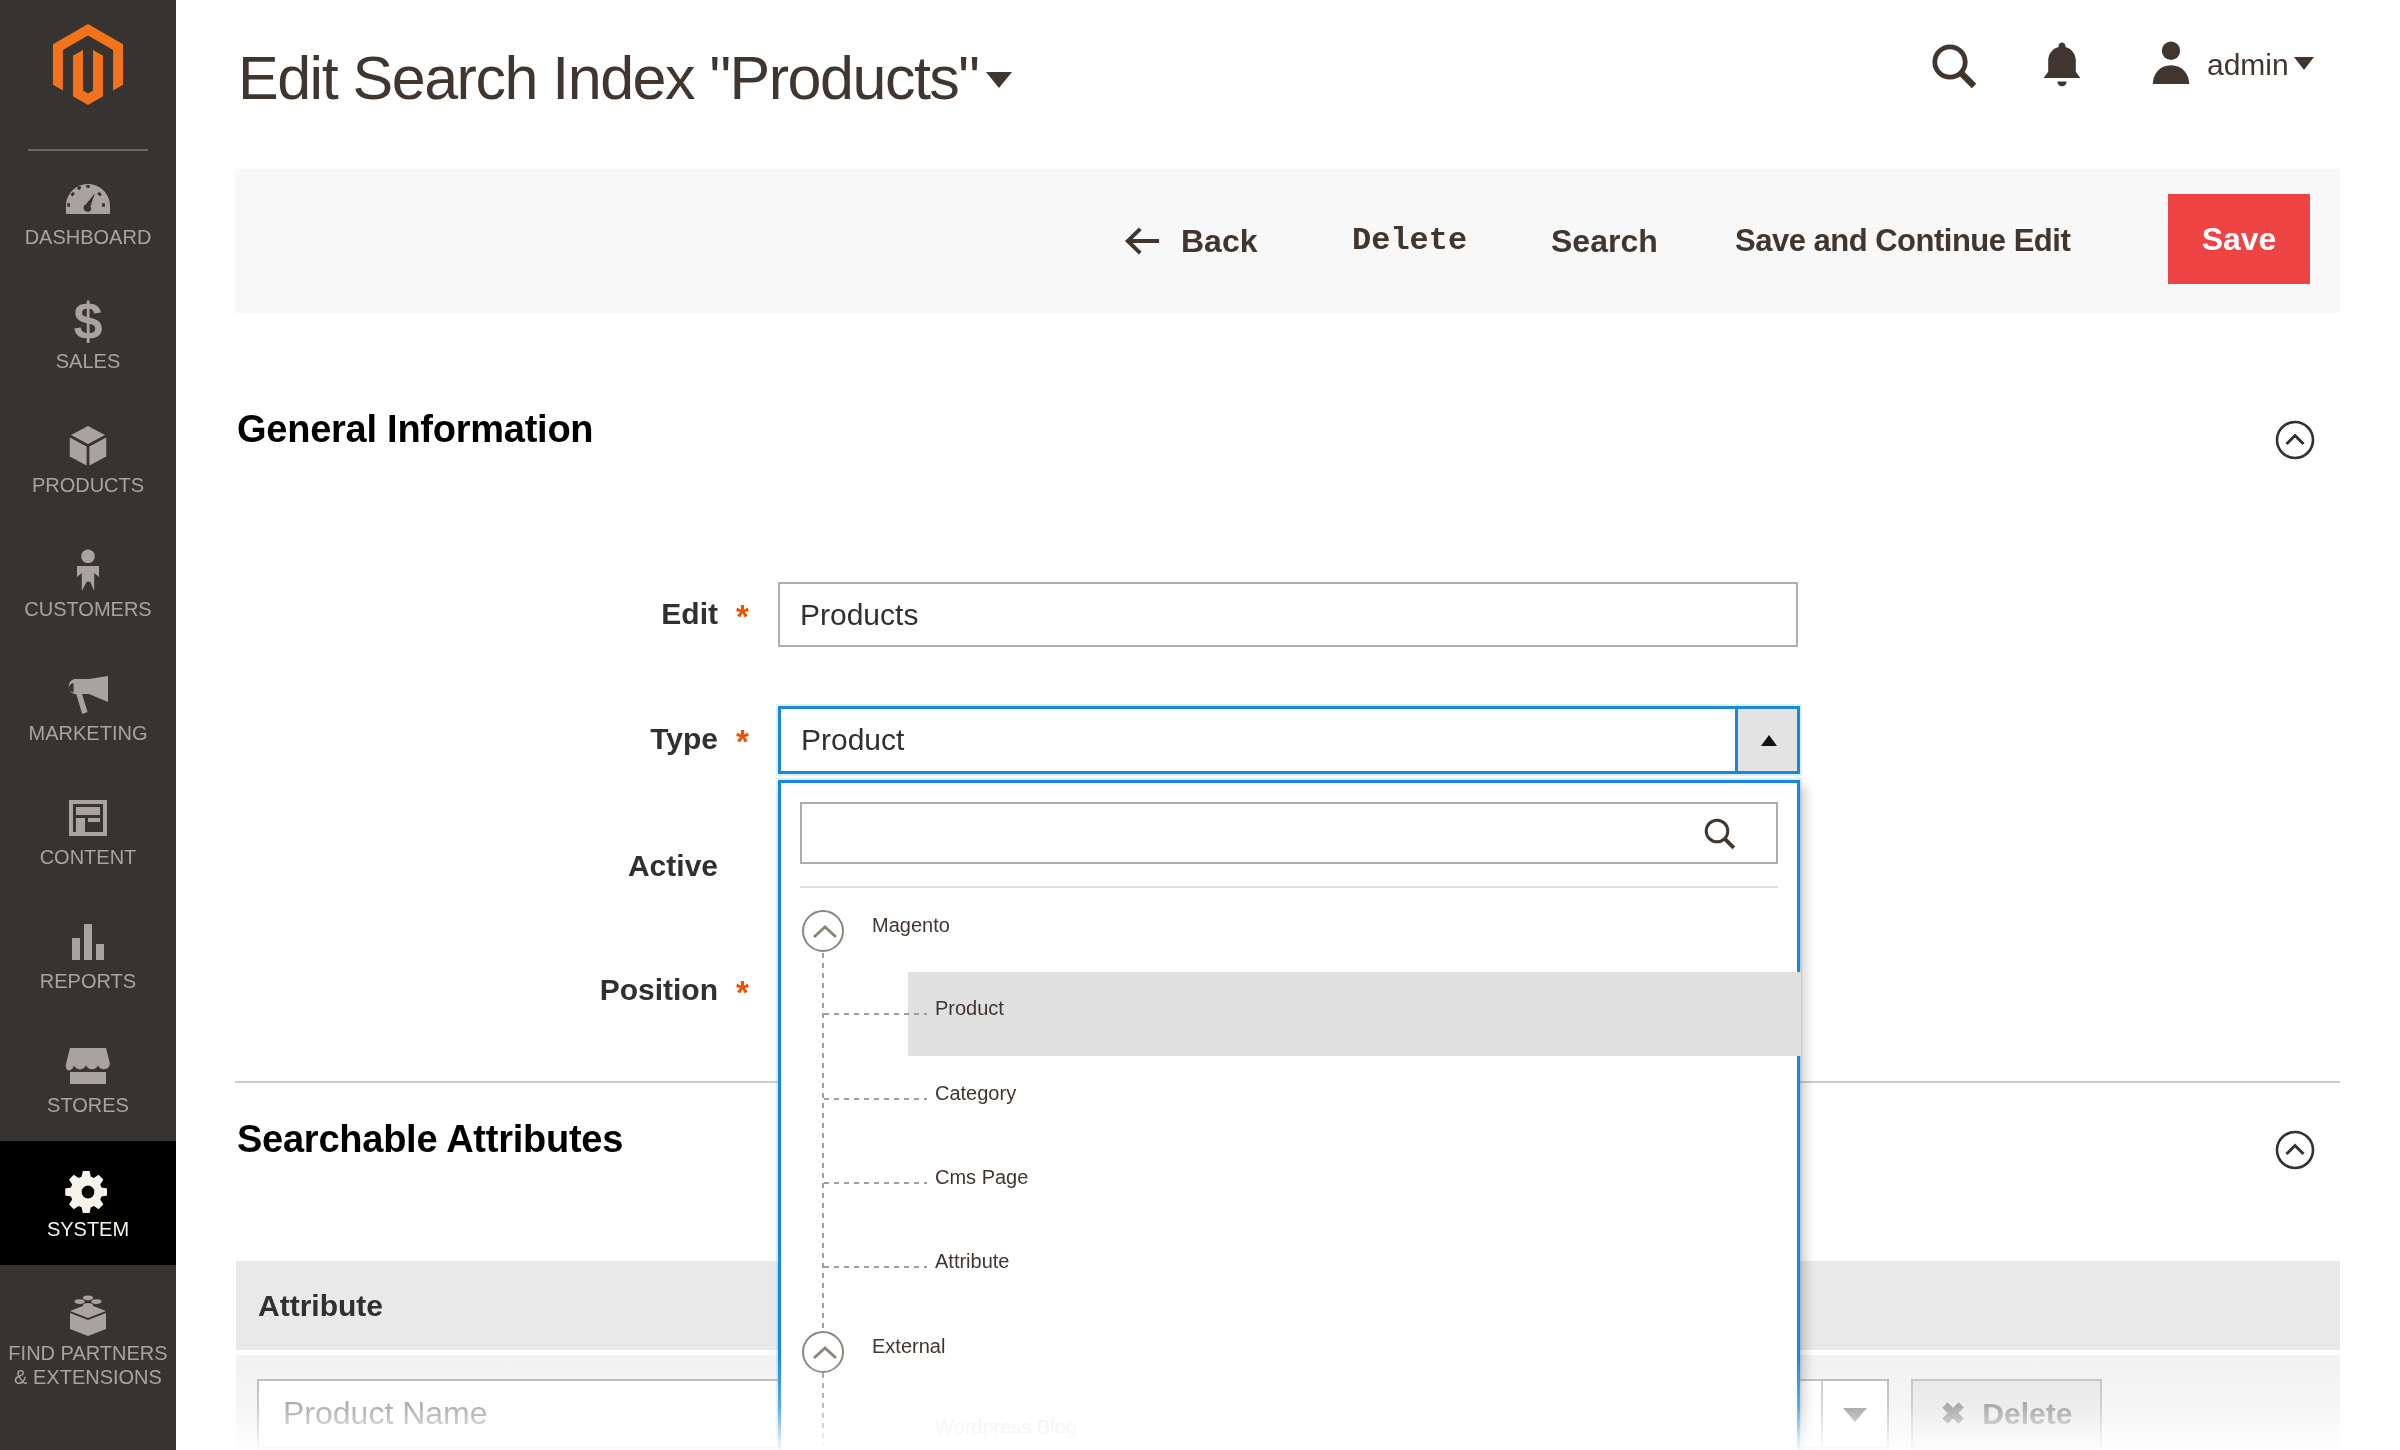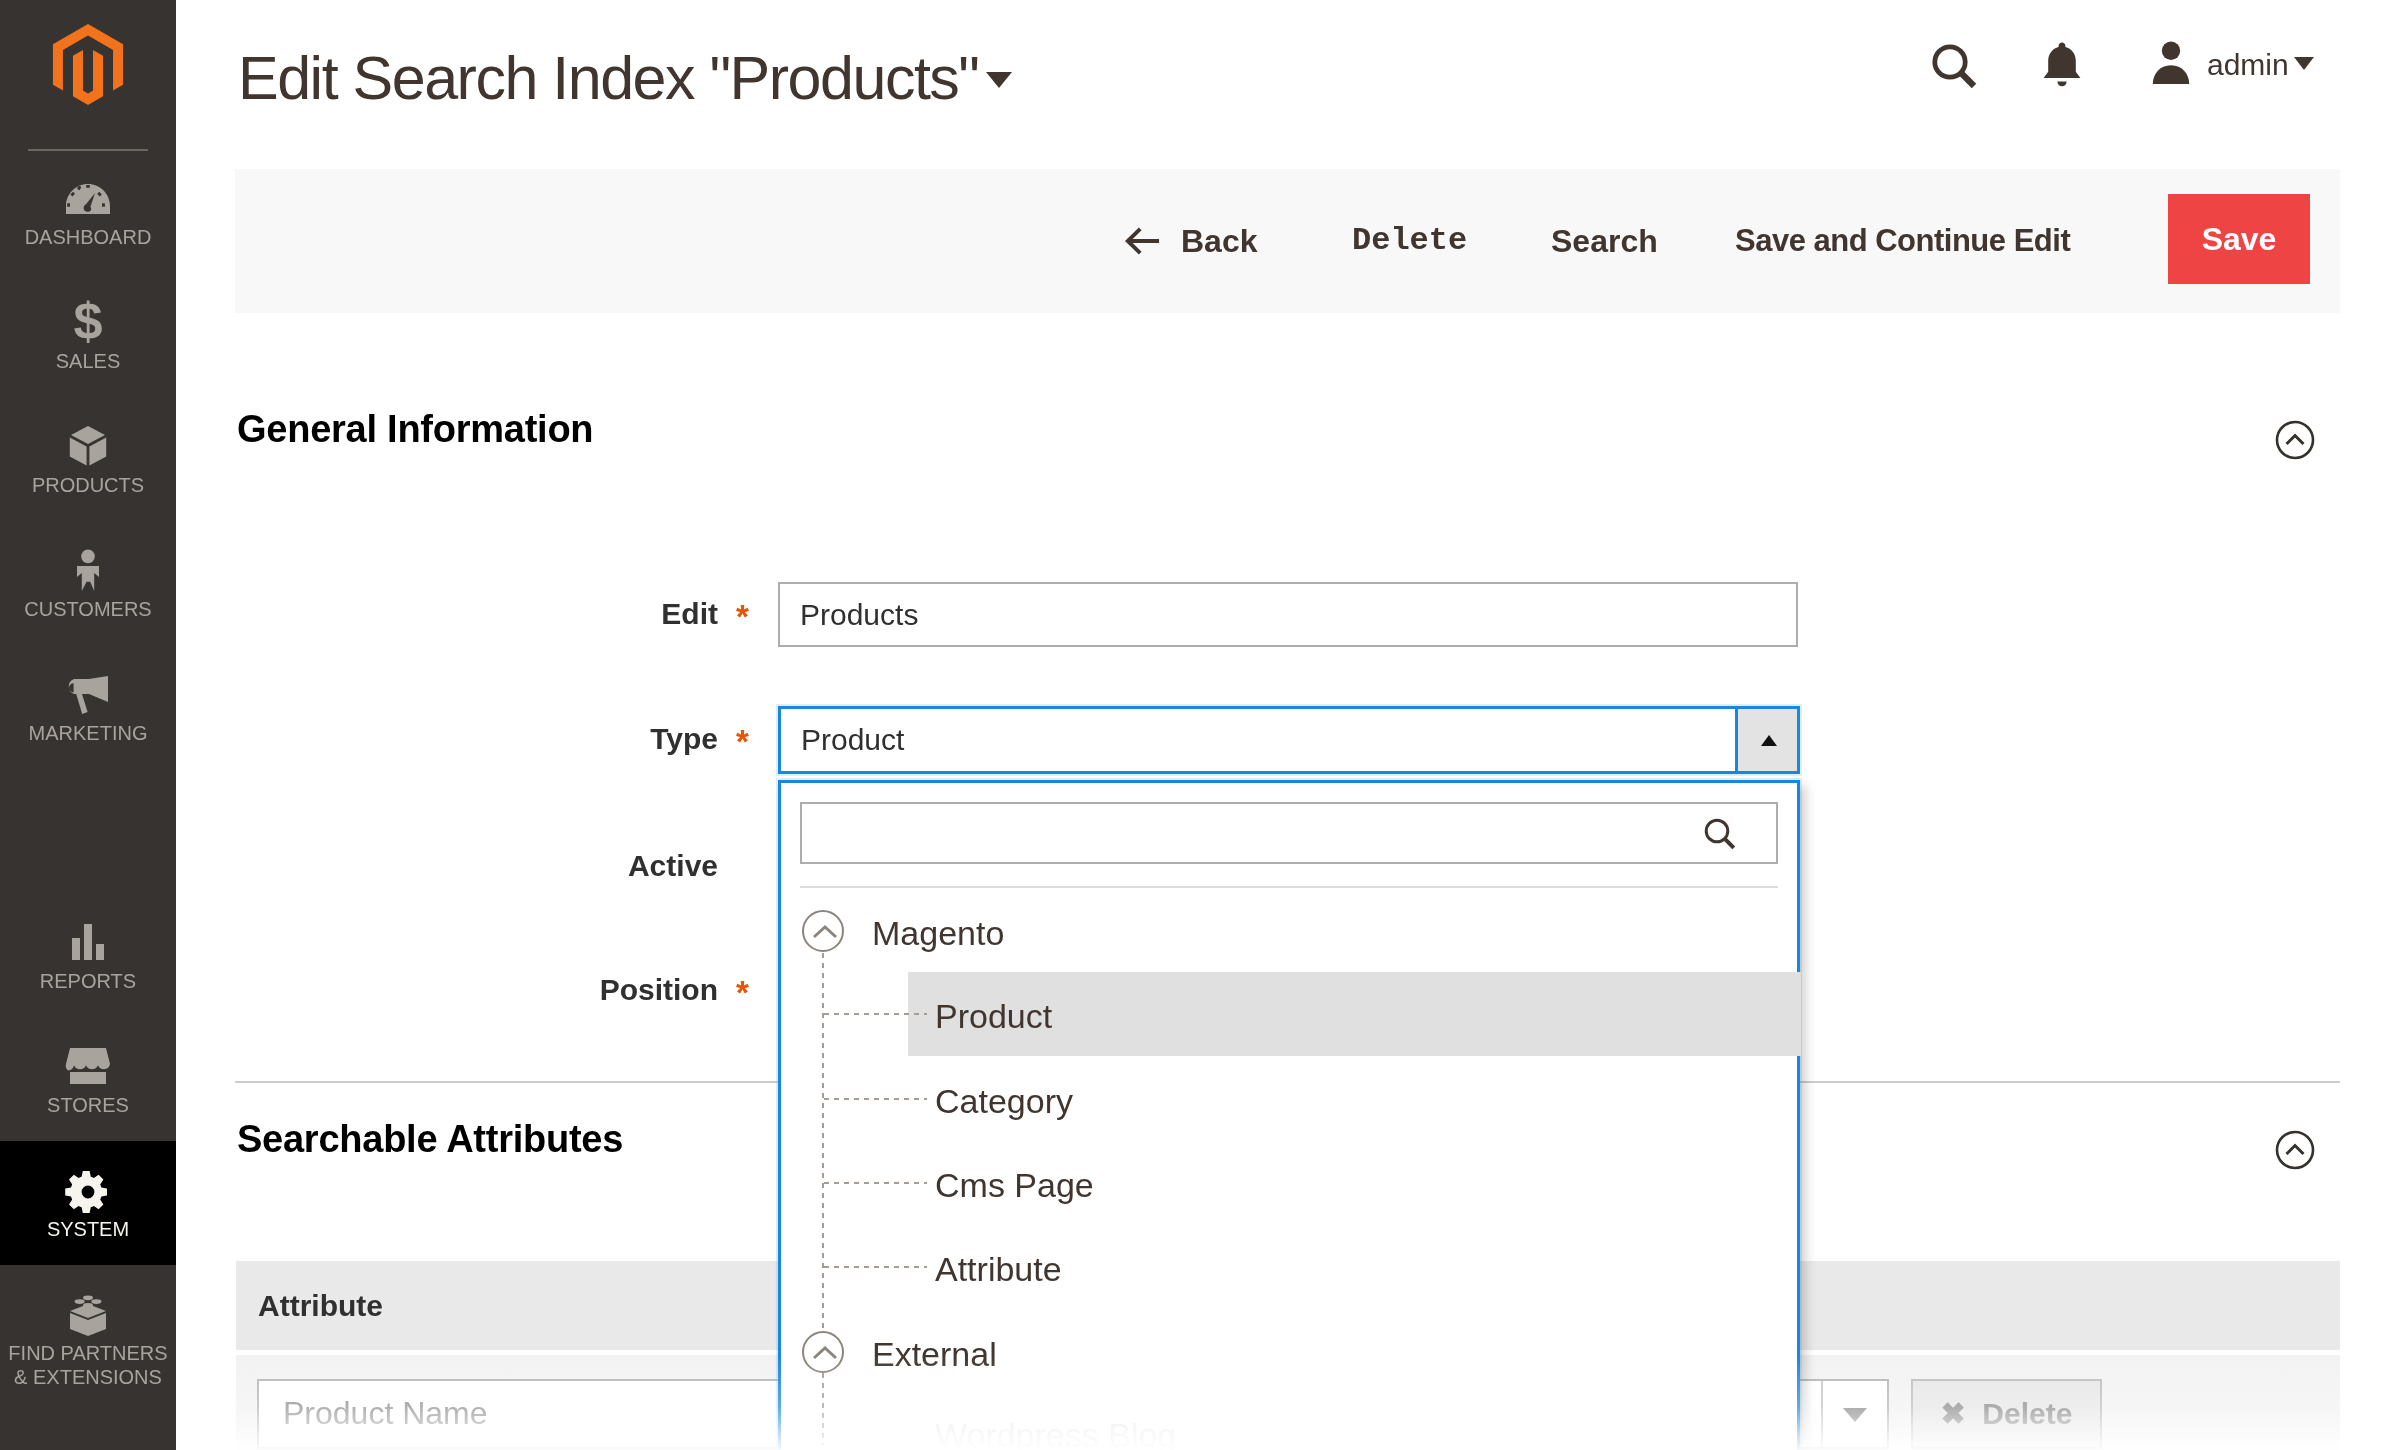--- a/index.html
+++ b/index.html
@@ -43,21 +43,21 @@
     border:3px solid #1787e0; box-shadow:0 0 0 2px rgba(130,200,245,0.28); }
   #typesel .val { position:absolute; left:20px; top:0; line-height:62px; font-size:30px; color:#303030; }
   #typesel .arr { position:absolute; right:0; top:0; width:62px; height:62px; background:#e3e3e3; border-left:3px solid #1787e0; }
   #typesel .arr:after { content:""; position:absolute; left:23px; top:26px; width:0; height:0;
     border-left:8px solid transparent; border-right:8px solid transparent; border-bottom:11px solid #111; }
 
   #ddpanel { position:absolute; left:778px; top:780px; width:1022px; height:680px; background:#fff; z-index:10;
     border:3px solid #1787e0; box-shadow:6px 6px 10px rgba(0,0,0,0.18), 0 0 0 2px rgba(130,200,245,0.28); }
   #ddsearch { position:absolute; left:19px; top:19px; width:978px; height:62px; border:2px solid #adadad; background:#fff; }
   #ddsep { position:absolute; left:19px; top:103px; width:978px; height:2px; background:#dddddd; }
-  .treetxt { position:absolute; font-size:34px; color:#41362f; }
+  .treetxt { position:absolute; font-size:20px; color:#41362f; }
   .tcirc { position:absolute; width:42px; height:42px; border:2px solid #8c857e; border-radius:50%; background:#fff; }
   .tcirc svg { position:absolute; left:8px; top:11px; }
   .vdash { position:absolute; width:2px;
     background:repeating-linear-gradient(to bottom,#a39d96 0 5px, transparent 5px 10px); }
   .hdash { position:absolute; height:2px;
     background:repeating-linear-gradient(to right,#a39d96 0 5px, transparent 5px 10px); }
   #hl { position:absolute; left:127px; top:189px; width:893px; height:84px; background:#e0e0e0; }
 
   
   #thead { position:absolute; left:236px; top:1261px; width:2104px; height:89px; background:#e9e9e9; }
@@ -107,20 +107,27 @@
             <path fill="#a8a39d" d="M4.5 9h11v5.5l-2.4-2v9l-2-4.6h-1.8l-2.4 4.6v-9l-2.4 2z"></path>
           </svg></div></div>
       <div class="lbl">CUSTOMERS</div>
     </div>
     <div class="mitem" style="top: 645px;">
       <div class="ic"><div style="display:inline-block"><svg width="48" height="44" viewBox="0 0 24 22">
             <path fill="#a8a39d" d="M22 2v13l-9.5-4H9l2.8 9-2.7 1-3-10H5a4 4 0 0 1 0-7.5h7.5zM4.8 5.6a2.3 2.3 0 0 0 0 4.6z"></path>
           </svg></div></div>
       <div class="lbl">MARKETING</div>
     </div>
+    <div class="mitem" style="top: 769px;">
+      <div class="ic"><div style="display:inline-block"><svg width="46" height="44" viewBox="0 0 23 22">
+            <path fill="none" stroke="#a8a39d" stroke-width="2" d="M3 3h17v16H3z"></path>
+            <path fill="#a8a39d" d="M5.5 5.5h12v4h-12zm0 5.5h4.5v8H5.5zm6 0h6v2h-6z"></path>
+          </svg></div></div>
+      <div class="lbl">CONTENT</div>
+    </div>
     <div class="mitem" style="top: 893px;">
       <div class="ic"><div style="display:inline-block"><svg width="44" height="44" viewBox="0 0 22 22">
             <path fill="#a8a39d" d="M3 9h4v11H3zm6-7h4v18H9zm6 10h4v8h-4z"></path>
           </svg></div></div>
       <div class="lbl">REPORTS</div>
     </div>
     <div class="mitem" style="top: 1017px;">
       <div class="ic"><div style="display:inline-block"><svg width="48" height="44" viewBox="0 0 24 22">
             <path fill="#a8a39d" d="M3 2h18l2 8a3.1 3.1 0 0 1-3 2.6 3.2 3.2 0 0 1-3-2 3.3 3.3 0 0 1-3 2 3.3 3.3 0 0 1-3-2 3.3 3.3 0 0 1-3 2 3.2 3.2 0 0 1-3-2 3.1 3.1 0 0 1-3 2.6A3.1 3.1 0 0 1 1 10zM3 14h18v6H3z"></path>
           </svg></div></div>

